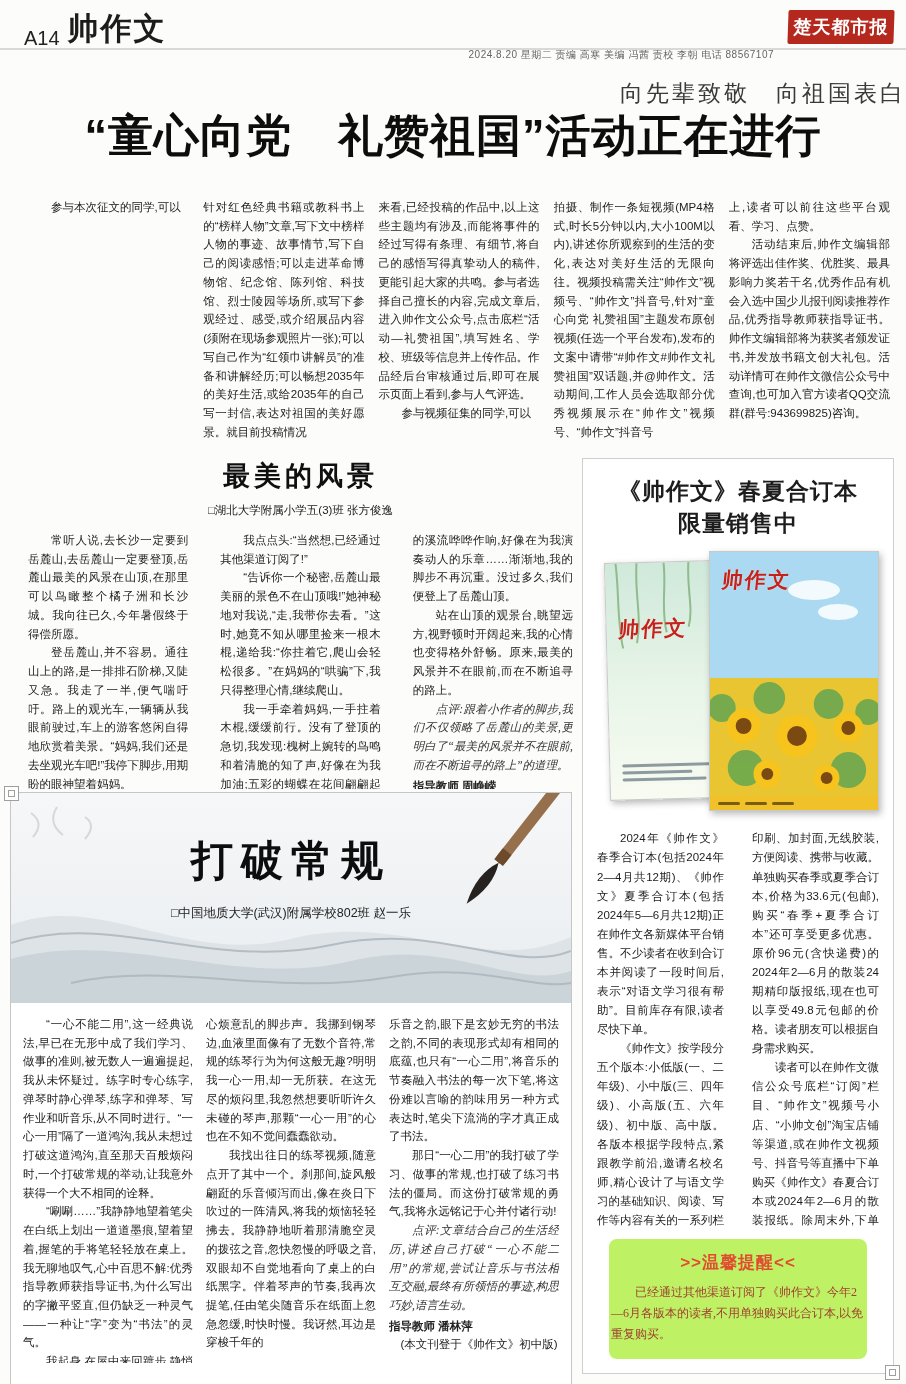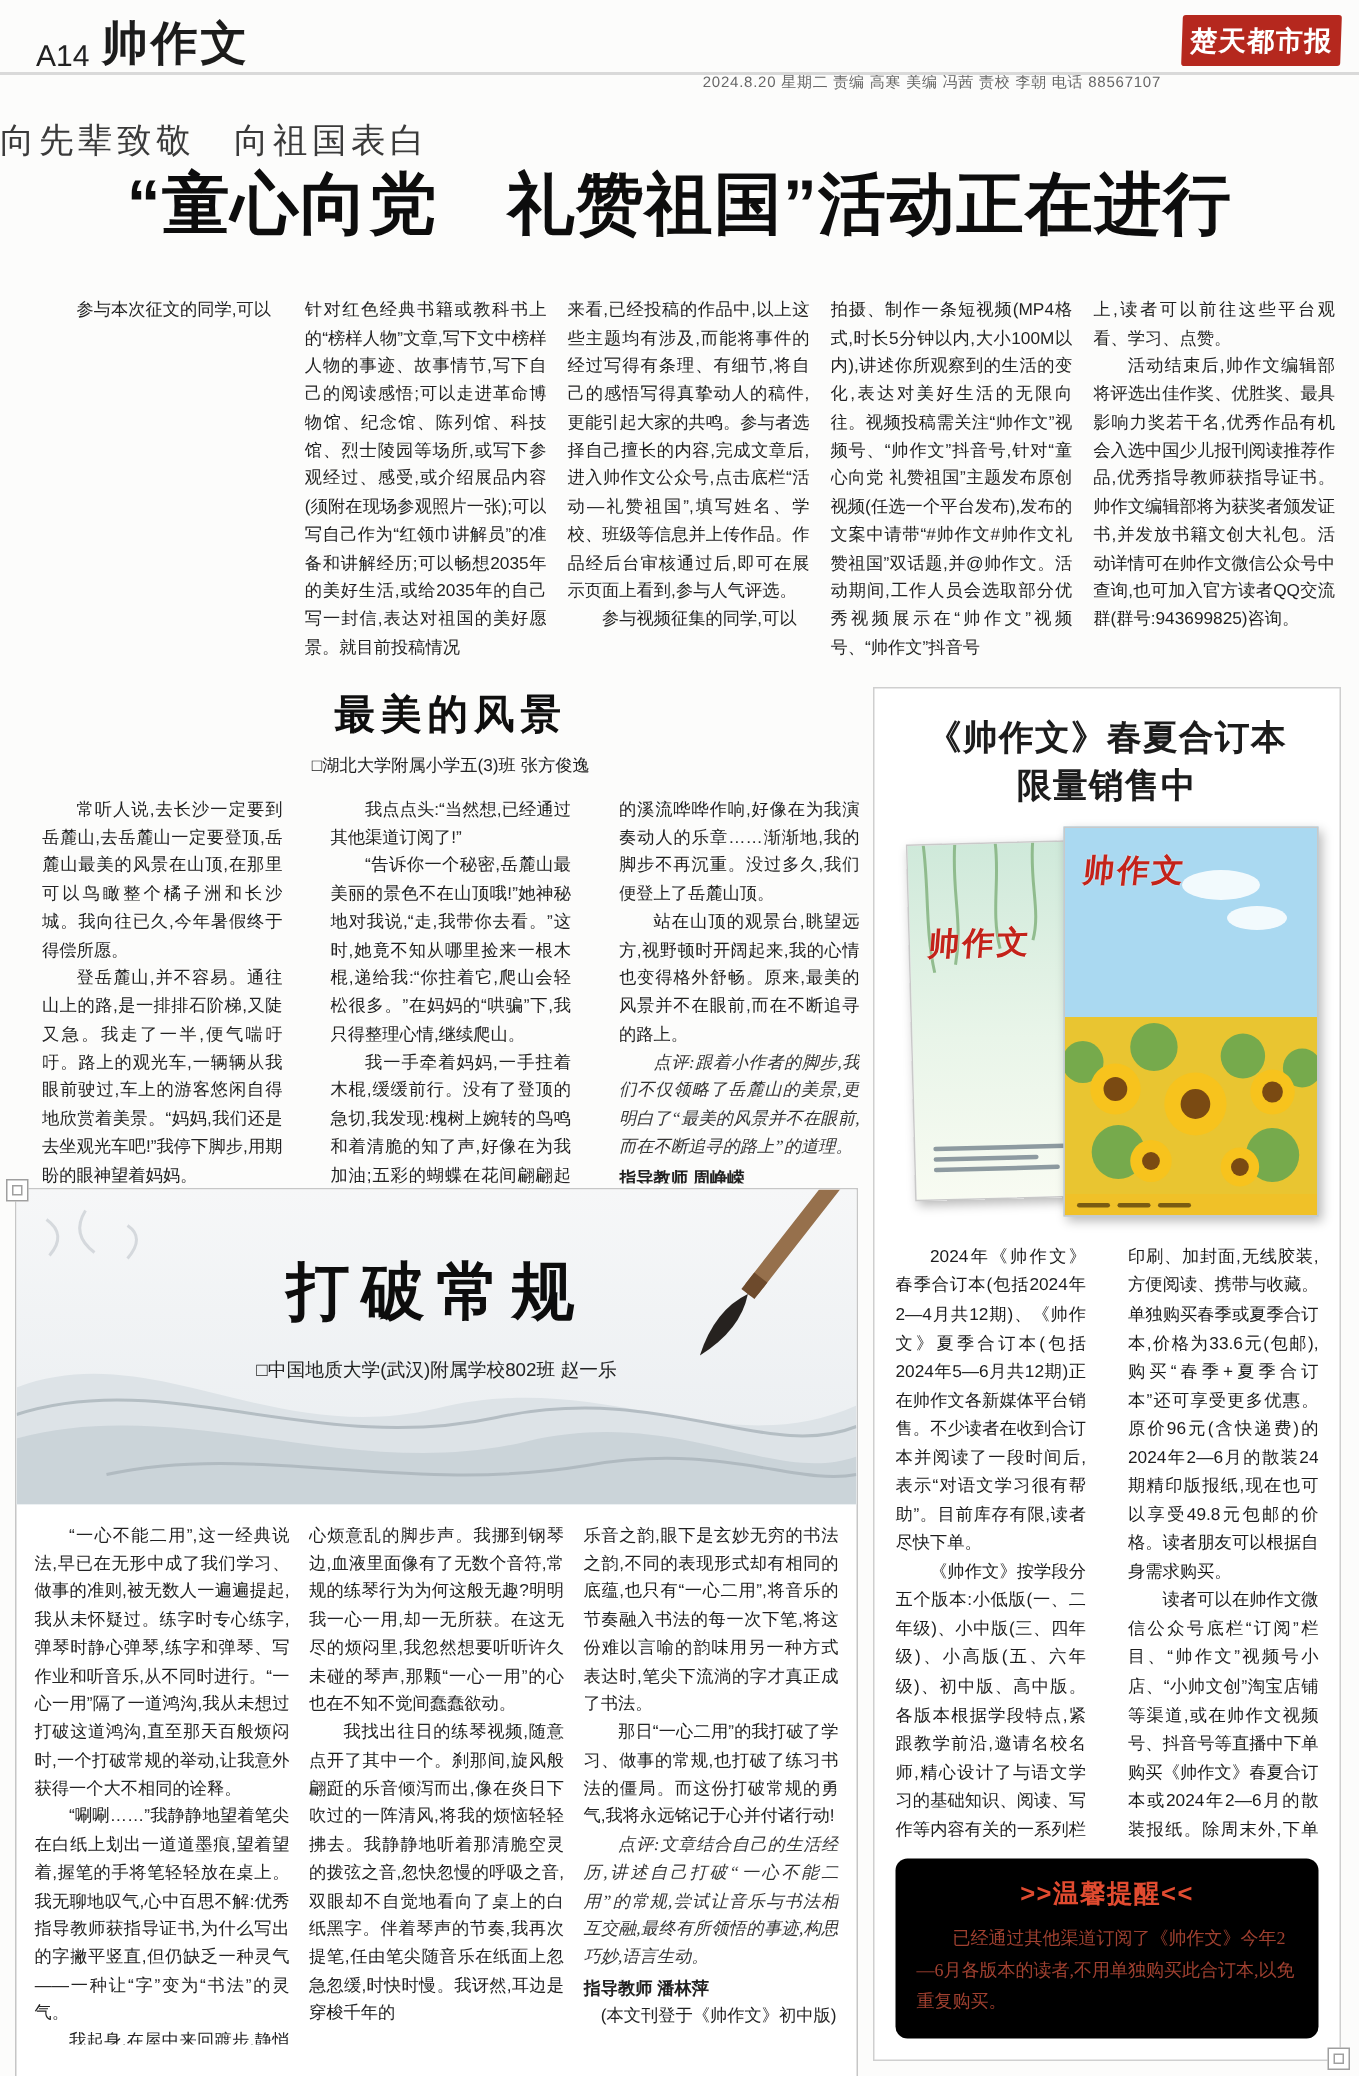--- a/index.html
+++ b/index.html
@@ -14,21 +14,21 @@
   .page-label{font-size:20px;color:#222;vertical-align:bottom;}
   .section-title{font-size:31px;font-weight:900;margin-left:8px;letter-spacing:2px;}
   .dateline{position:absolute;right:120px;top:16px;font-size:10px;color:#666;letter-spacing:.5px;white-space:nowrap;margin-top:24px;}
   .masthead{position:absolute;right:0;top:2px;width:106px;height:34px;background:#b5281e;color:#fff;
             display:flex;align-items:center;justify-content:center;font-size:18px;font-weight:700;
             font-family:"Liberation Serif","DejaVu Serif",serif;letter-spacing:1px;border-radius:2px;
             transform:skewX(-2deg);}
   .header-rule{position:absolute;top:48px;left:0;width:100%;height:2px;background:#d9d9d9;}
 
   
-  .kicker{position:absolute;top:78px;left:0;width:100%;text-align:left;font-size:23px;color:#3a3a3a;letter-spacing:3px;}
+  .kicker{position:absolute;top:78px;left:0;width:100%;text-align:right;font-size:23px;color:#3a3a3a;letter-spacing:3px;}
   .headline{position:absolute;top:106px;left:0;width:100%;text-align:center;font-size:45px;font-weight:900;color:#0d0d0d;letter-spacing:1px;}
   .lead-cols{position:absolute;top:198px;left:28px;width:862px;height:250px;display:flex;gap:14px;}
   .bodycol{flex:1;font-size:11.5px;line-height:1.63;text-align:justify;overflow:hidden;color:#222;}
 
   
   .scenery{position:absolute;top:458px;left:28px;width:545px;height:322px;}
   .art-title{text-align:center;font-size:27px;font-weight:900;letter-spacing:4px;color:#0f0f0f;}
   .art-byline{text-align:center;font-size:11.5px;margin-top:9px;color:#222;}
   .scenery-cols{display:flex;gap:32px;margin-top:13px;height:258px;}
   .comment{font-style:italic;font-family:"Liberation Serif","DejaVu Serif",serif;text-indent:2em;color:#333;}
@@ -50,21 +50,21 @@
   .cover-right .cover-title{left:12px;top:14px;}
   .cover-lines{position:absolute;left:12px;display:flex;flex-direction:column;gap:4px;}
   .cover-lines i{display:block;height:3px;background:#8d9aa0;border-radius:2px;}
   .field{position:absolute;left:0;bottom:14px;width:100%;height:118px;}
   .strip{position:absolute;left:0;bottom:0;width:100%;height:14px;background:#f0c128;display:flex;align-items:center;gap:5px;padding-left:8px;box-sizing:border-box;}
   .strip i{display:block;height:3px;width:22px;background:#7a5c12;border-radius:2px;}
   .cloud{position:absolute;background:#fff;border-radius:50%;opacity:.85;}
 
   .sales-cols{display:flex;gap:28px;margin:6px 14px 0;font-size:11.5px;line-height:1.66;text-align:justify;flex:1;overflow:hidden;}
   .sales-col{flex:1;overflow:hidden;}
-  .reminder{margin:10px 14px 14px;background:#000000;border-radius:8px;padding:12px 14px 14px;flex:none;}
+  .reminder{margin:10px 26px 14px;background:#bef264;border-radius:8px;padding:12px 2px 14px;flex:none;}
   .reminder-title{text-align:center;color:#e14b30;font-weight:900;font-size:17px;letter-spacing:1px;}
   .reminder-text{margin-top:8px;color:#a04030;font-size:12px;line-height:1.75;text-indent:2em;
                  font-family:"Liberation Serif","DejaVu Serif",serif;}
 
   
   .breaking{position:absolute;top:792px;left:10px;width:562px;height:678px;border:1px solid #c6c6c6;
             background:#fff;box-sizing:border-box;}
   .breaking-header{position:relative;height:210px;overflow:hidden;background:linear-gradient(180deg,#f6f7f8 0%,#e9edf0 100%);}
   .breaking-title{position:absolute;top:40px;left:0;width:100%;text-align:center;font-size:42px;font-weight:900;letter-spacing:8px;color:#0d0d0d;}
   .breaking-byline{position:absolute;top:112px;left:0;width:100%;text-align:center;font-size:12.5px;color:#222;}

